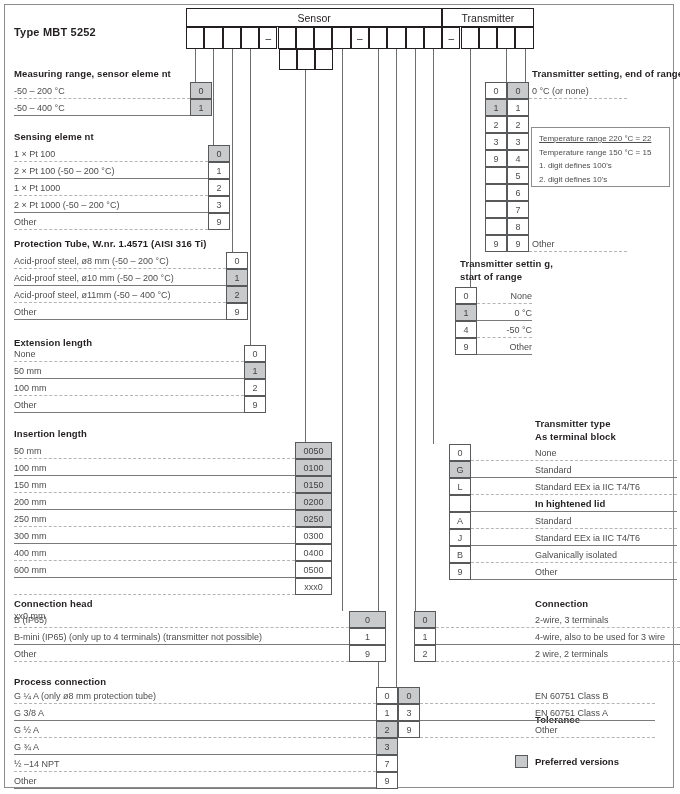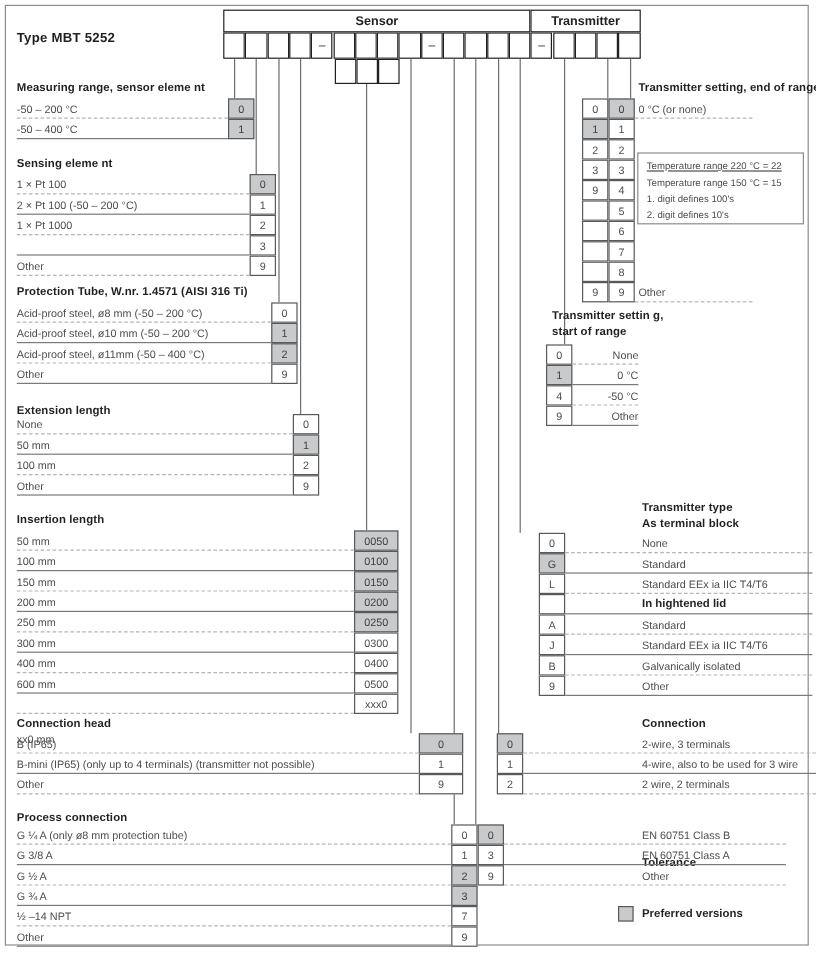--- a/index.html
+++ b/index.html
@@ -25,21 +25,21 @@
     left:14px;top:26px;
     font-size:11px;font-weight:bold;letter-spacing:.2px;
   }
 
   
   #matrix{left:186px;top:8px;}
   .mhead{
     position:absolute;height:19px;
     border:1px solid #231f20;
     box-sizing:border-box;
-    font-size:10.5px;font-weight:bold;
+    font-size:10.5px;font-weight:normal;
     display:flex;align-items:center;justify-content:center;
     background:#fff;
   }
   .mcell{
     position:absolute;top:0;height:22px;
     border:1px solid #231f20;
     box-sizing:border-box;
     background:#fff;
     font-size:10px;
     display:flex;align-items:center;justify-content:center;
@@ -171,20 +171,21 @@
     <div class="abs sect" style="left:14px;top:131px;">Sensing eleme nt</div>
     <div class="abs olabel" style="left:14px;top:145px;width:190px;">1 × Pt 100</div>
     <div class="abs dash" style="left:14px;top:161px;width:194px;"></div>
     <div class="abs cbox pref" style="left:208px;top:145px;width:22px;">0</div>
     <div class="abs olabel" style="left:14px;top:162px;width:190px;">2 × Pt 100 (-50 – 200 °C)</div>
     <div class="abs solid" style="left:14px;top:178px;width:194px;"></div>
     <div class="abs cbox" style="left:208px;top:162px;width:22px;">1</div>
     <div class="abs olabel" style="left:14px;top:179px;width:190px;">1 × Pt 1000</div>
     <div class="abs dash" style="left:14px;top:195px;width:194px;"></div>
     <div class="abs cbox" style="left:208px;top:179px;width:22px;">2</div>
+    <div class="abs olabel" style="left:14px;top:196px;width:190px;">2 × Pt 1000 (-50 – 200 °C)</div>
     <div class="abs solid" style="left:14px;top:212px;width:194px;"></div>
     <div class="abs cbox" style="left:208px;top:196px;width:22px;">3</div>
     <div class="abs olabel" style="left:14px;top:213px;width:190px;">Other</div>
     <div class="abs dash" style="left:14px;top:229px;width:194px;"></div>
     <div class="abs cbox" style="left:208px;top:213px;width:22px;">9</div>
     <div class="abs sect" style="left:14px;top:238px;">Protection Tube, W.nr. 1.4571  (AISI 316 Ti)</div>
     <div class="abs olabel" style="left:14px;top:252px;width:208px;">Acid-proof steel, ø8 mm   (-50 – 200 °C)</div>
     <div class="abs dash" style="left:14px;top:268px;width:212px;"></div>
     <div class="abs cbox" style="left:226px;top:252px;width:22px;">0</div>
     <div class="abs olabel" style="left:14px;top:269px;width:208px;">Acid-proof steel, ø10 mm (-50 – 200 °C)</div>

